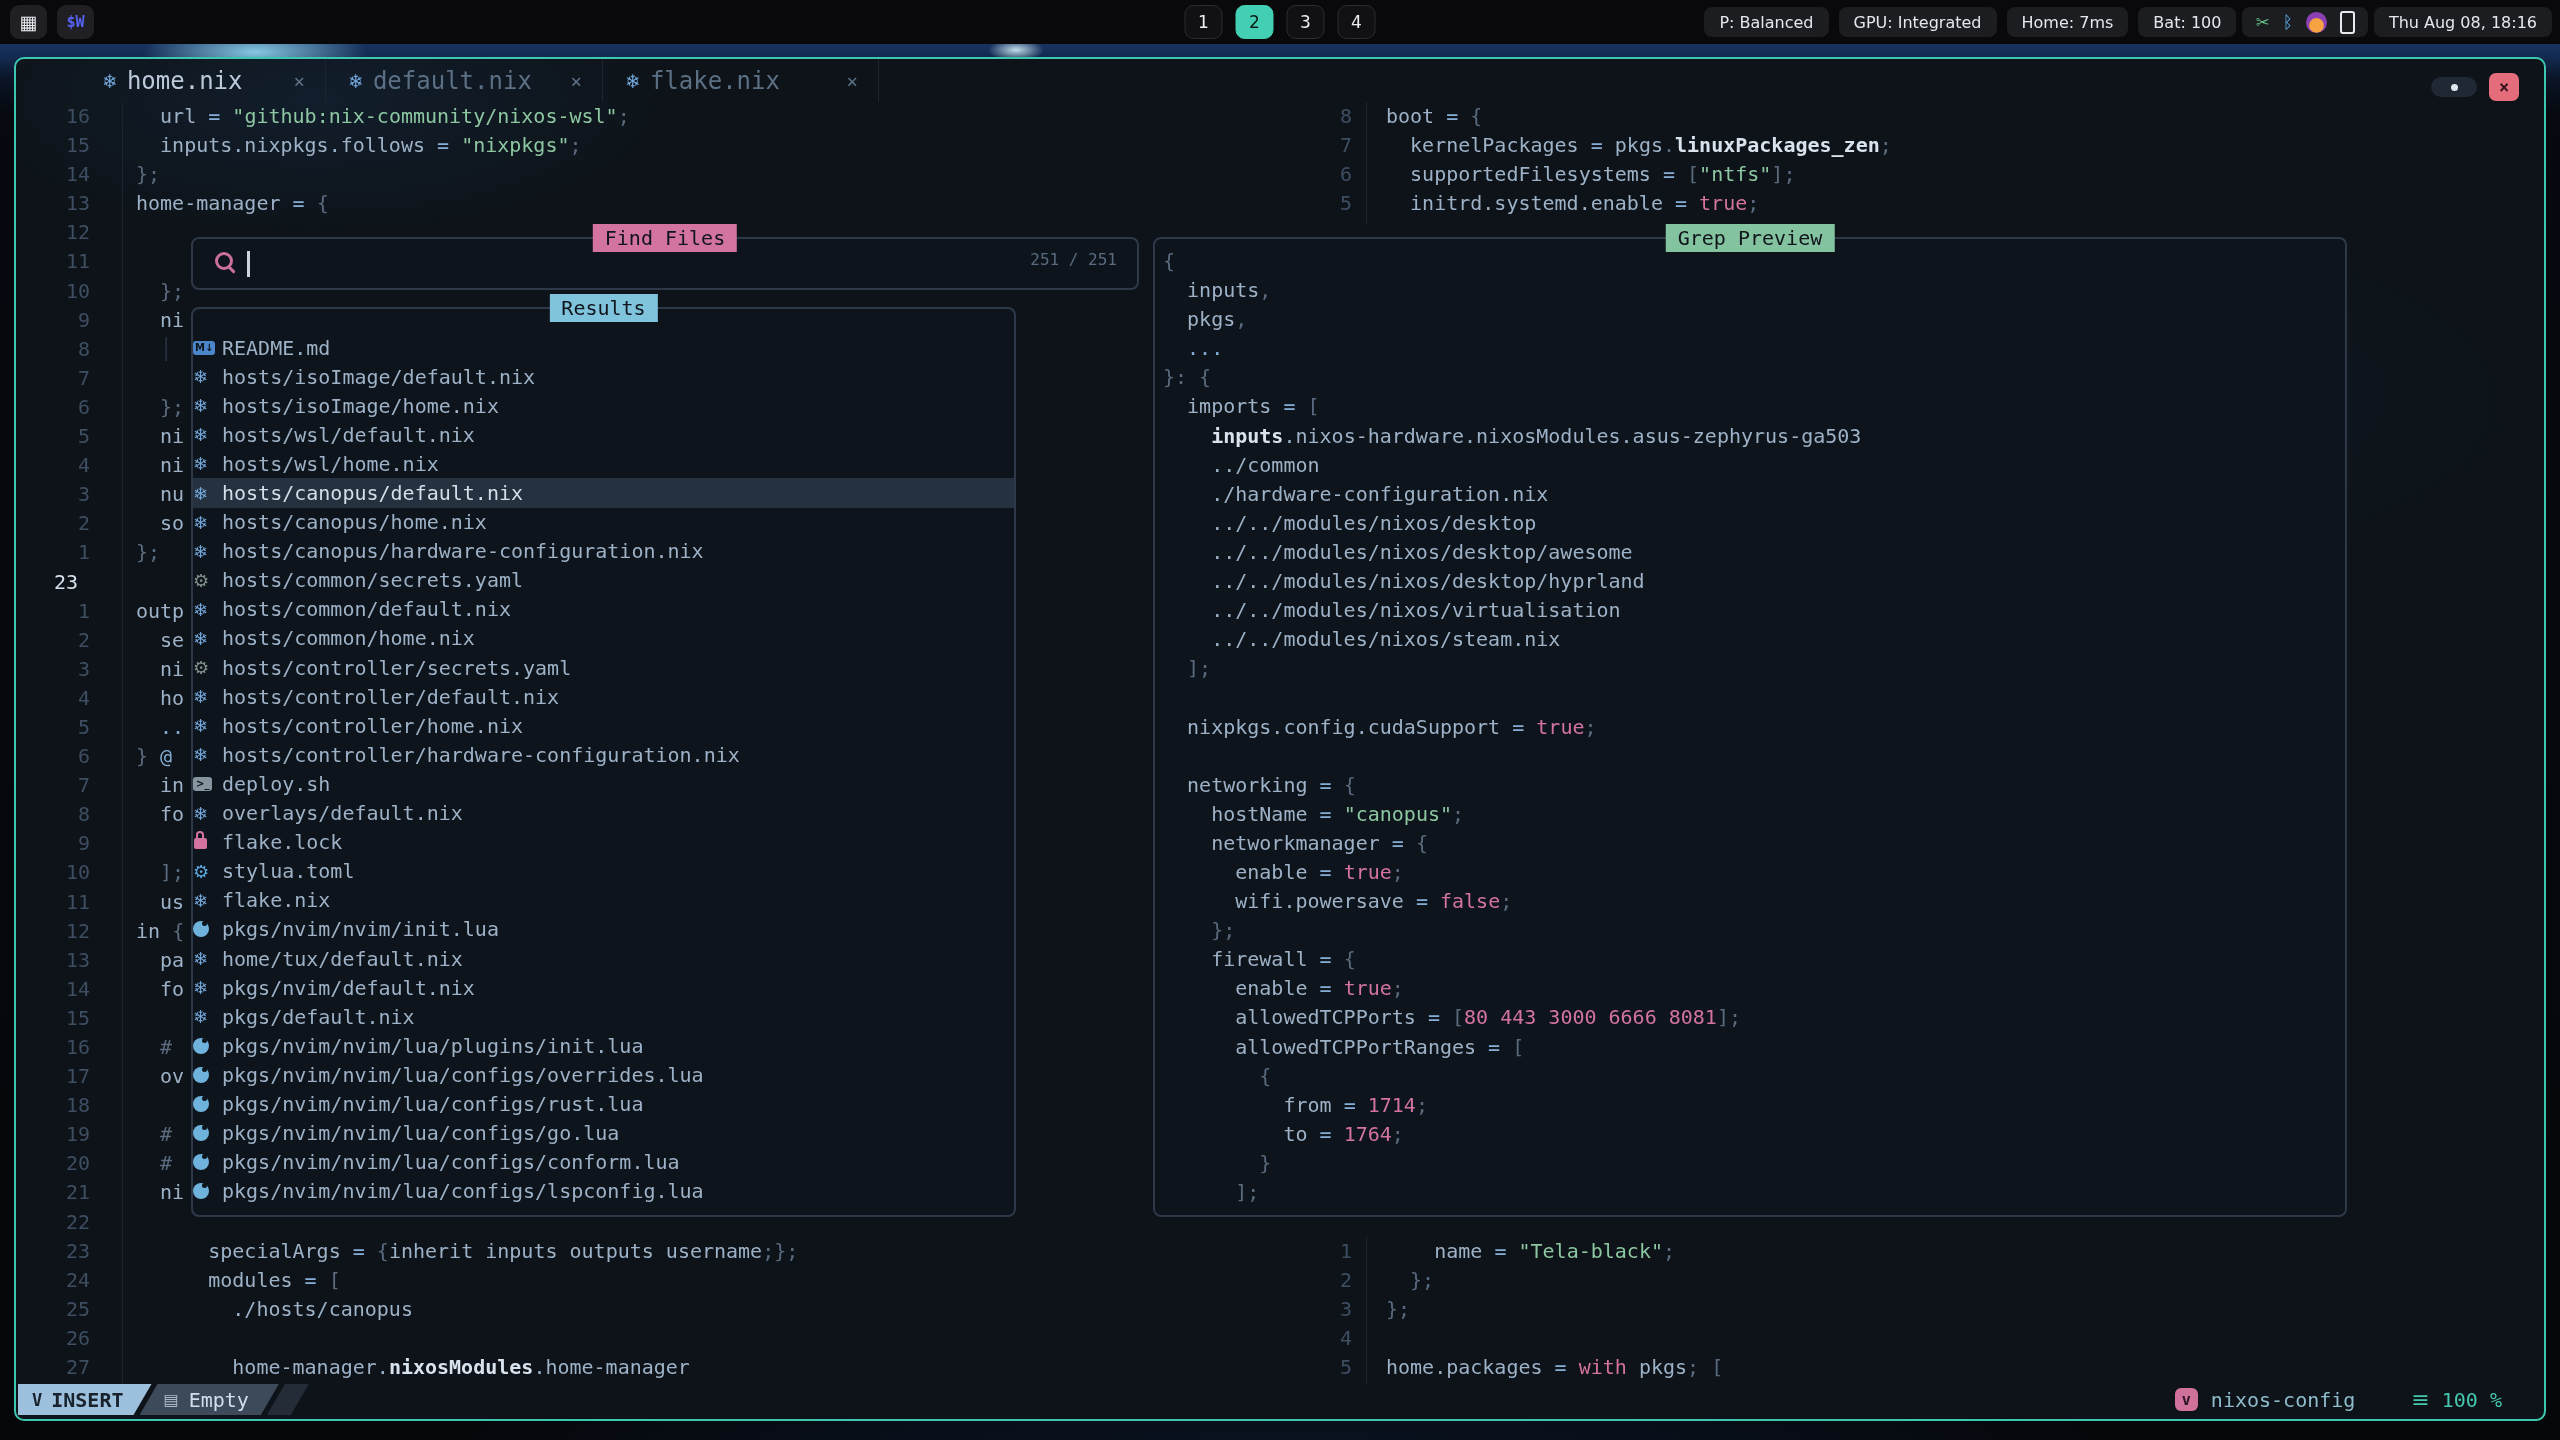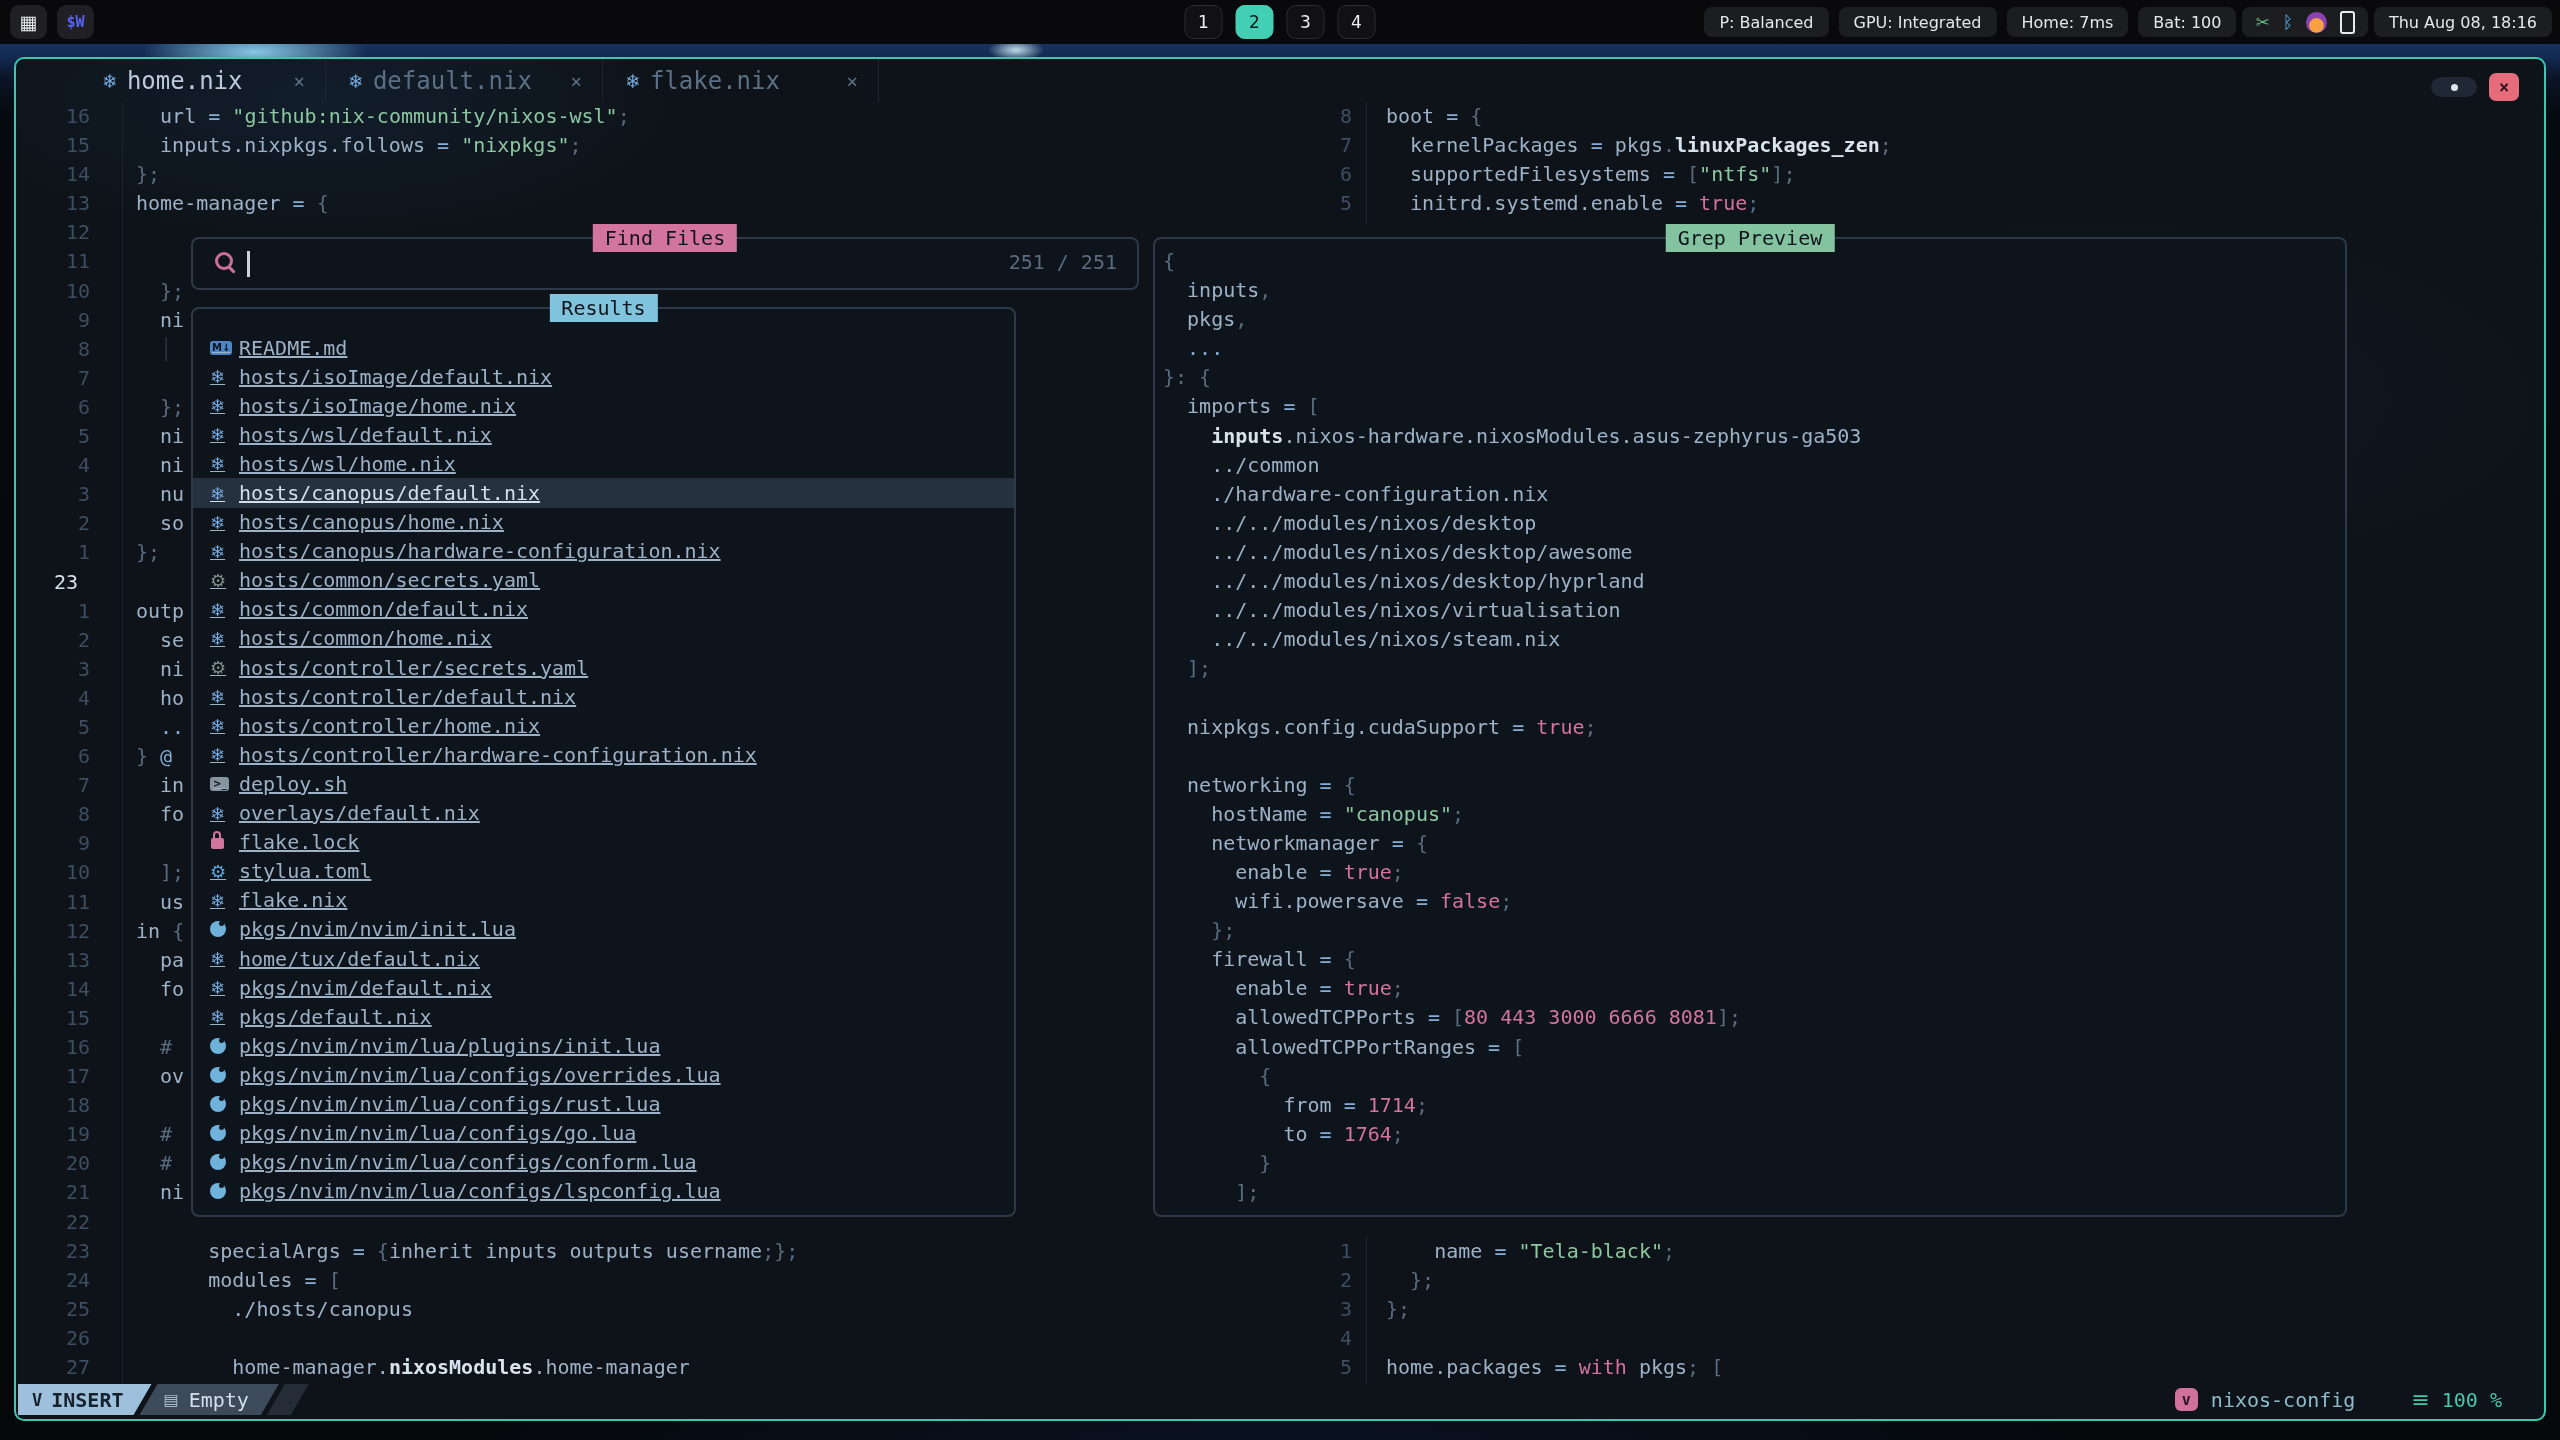--- a/index.html
+++ b/index.html
@@ -82,24 +82,24 @@
   
   .float{position:absolute;box-sizing:border-box;background:#0e141b;border:2px solid #2d3949;border-radius:8px;z-index:5;}
   .chip{position:absolute;top:-15px;left:50%;transform:translateX(-50%);color:#10151b;font-size:20px;line-height:28px;padding:0 12px;white-space:nowrap;z-index:6;}
   .chip-pink{background:#d3739f;}
   .chip-blue{background:#7fc3dd;}
   .chip-green{background:#83c3a0;}
   .finder-prompt{left:175px;top:135px;width:948px;height:53px;}
   .mag{position:absolute;left:22px;top:13px;width:12px;height:12px;border:3px solid #cb6f9b;border-radius:50%;}
   .mag::after{content:"";position:absolute;width:3px;height:9px;background:#cb6f9b;border-radius:2px;transform:rotate(-45deg);left:12px;top:10px;}
   .cursor{position:absolute;left:54px;top:12px;width:3px;height:26px;background:#c9d4df;}
-  .count{position:absolute;right:20px;top:11px;color:#5a6b7f;font-size:20px;}
+  .count{position:absolute;right:20px;top:11px;color:#5a6b7f;font-size:16px;}
   .finder-results{left:175px;top:205px;width:825px;height:910px;}
   .results-list{position:absolute;left:0;top:24px;right:0;}
-  .ritem{height:29.1px;display:flex;align-items:center;padding-left:17px;color:#9db1c7;font-size:20px;white-space:pre;text-decoration:underline;}
+  .ritem{height:29.1px;display:flex;align-items:center;color:#9db1c7;font-size:20px;white-space:pre;}
   .ritem.selected{background:#263140;color:#d3dfeb;}
   .fic{display:inline-flex;width:29px;align-items:center;font-family:"DejaVu Sans",sans-serif;font-size:18px;position:relative;height:22px;}
   .fic-nix{color:#74a8dc;}
   .fic-gear-gray{color:#7e8f89;}
   .fic-gear-blue{color:#58a8e0;}
   .fic-markdown::before{content:"M\2193";background:#4a86c9;color:#0d1318;font-size:10px;font-weight:bold;padding:2px 2px;border-radius:3px;line-height:1;}
   .fic-terminal::before{content:">_";background:#86949f;color:#10151b;font-size:10px;font-weight:bold;padding:2px 3px;border-radius:3px;line-height:1;}
   .fic-lock::before{content:"";position:absolute;left:3px;top:0;width:8px;height:8px;border:2.5px solid #d3739f;border-bottom:none;border-radius:5px 5px 0 0;box-sizing:border-box;}
   .fic-lock::after{content:"";position:absolute;left:1px;top:7px;width:13px;height:11px;background:#d3739f;border-radius:2px;}
   .fic-lua::before{content:"";width:16px;height:16px;border-radius:50%;background:#6fb3dd;display:block;}

